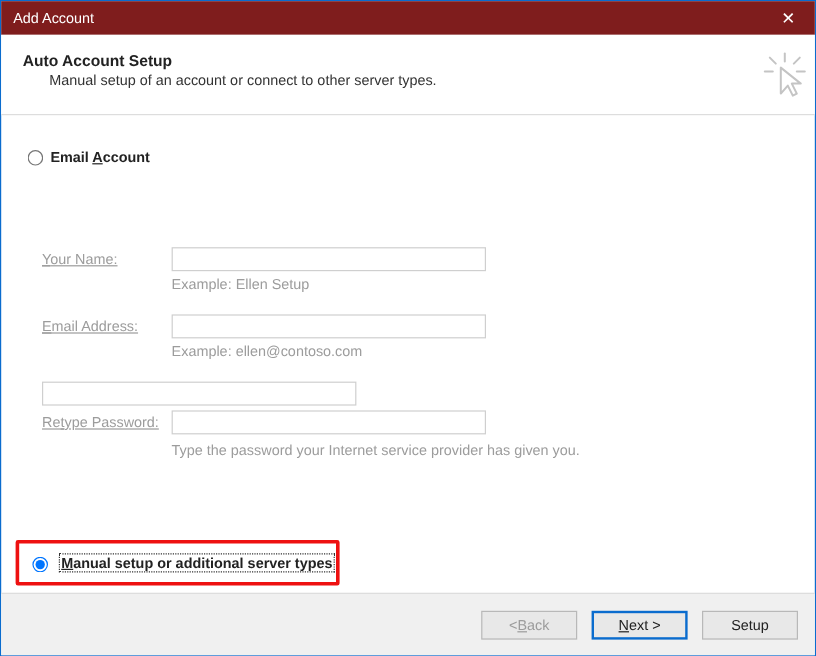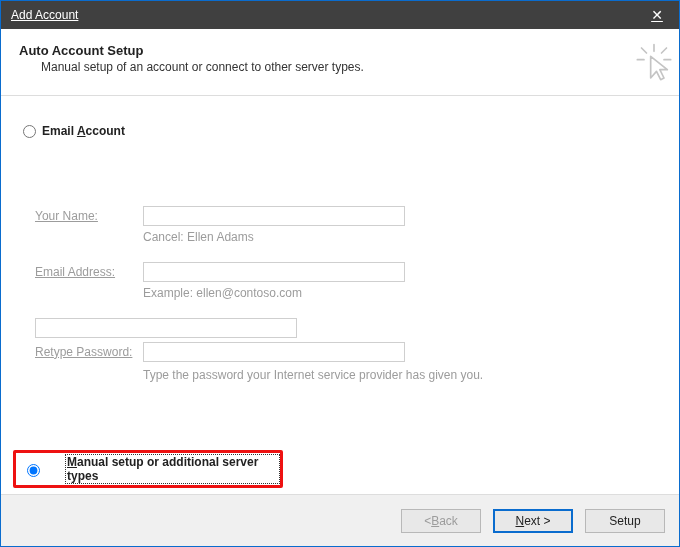--- a/index.html
+++ b/index.html
@@ -13,29 +13,28 @@
   .window {
     width: 680px;
     height: 547px;
     border: 1px solid #0a6cce;
     display: flex;
     flex-direction: column;
     background: #fff;
   }
   
   .titlebar {
-    background: #404040;
+    background: #7f1d1d;
     height: 28px;
     display: flex;
     align-items: center;
     justify-content: space-between;
     padding-left: 10px;
     color: #fff;
     font-size: 12px;
-    text-decoration: underline;
   }
   .titlebar .title { }
   .titlebar .close {
     width: 44px;
     height: 28px;
     display: flex;
     align-items: center;
     justify-content: center;
     font-size: 14px;
     cursor: default;
@@ -129,21 +128,21 @@
     position: absolute;
     left: 12px;
     bottom: 6px;
     width: 270px;
     height: 38px;
     border: 3px solid #e11;
     border-radius: 2px;
     display: flex;
     align-items: center;
     padding-left: 6px;
-    gap: 22px;
+    gap: 6px;
   }
   .highlight-box .radio-label {
     border: 1px dotted #333;
     padding: 0 1px;
     font-size: 12px;
   }
   .highlight-box .radio-label .u { text-decoration: underline; }
   
   .footer {
     height: 52px;
@@ -212,21 +211,21 @@
     </div>
 
     <div class="form">
 
       <div class="form-row">
         <span class="lbl"><span class="u">Y</span><span>our Name:</span></span>
         <input type="text" disabled="" value="" style="">
       </div>
       <div class="hint-row">
         <span class="spacer"></span>
-        <span class="hint">Cancel: Ellen Adams</span>
+        <span class="hint">Example: Ellen Setup</span>
       </div>
 
       <div class="form-row">
         <span class="lbl"><span class="u">E</span><span>mail Address:</span></span>
         <input type="text" disabled="" value="" style="">
       </div>
       <div class="hint-row">
         <span class="spacer"></span>
         <span class="hint">Example: ellen@contoso.com</span>
       </div>

